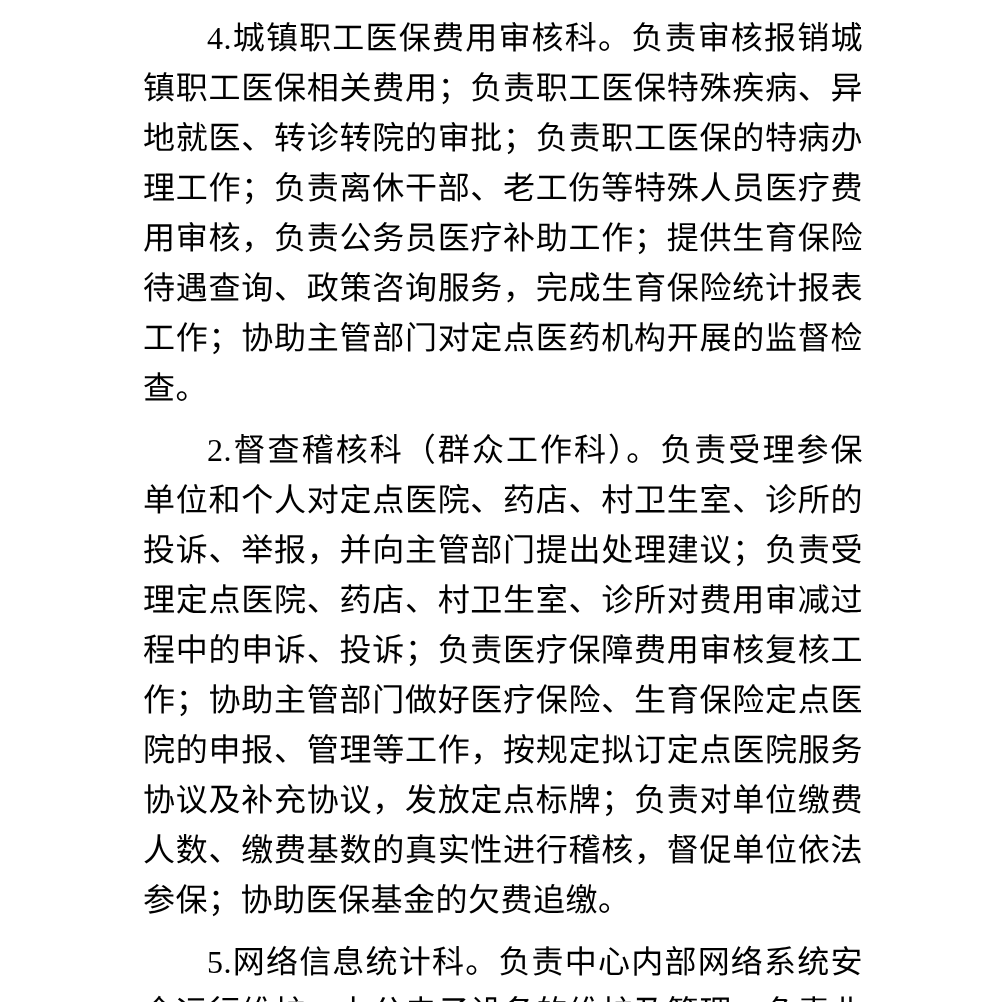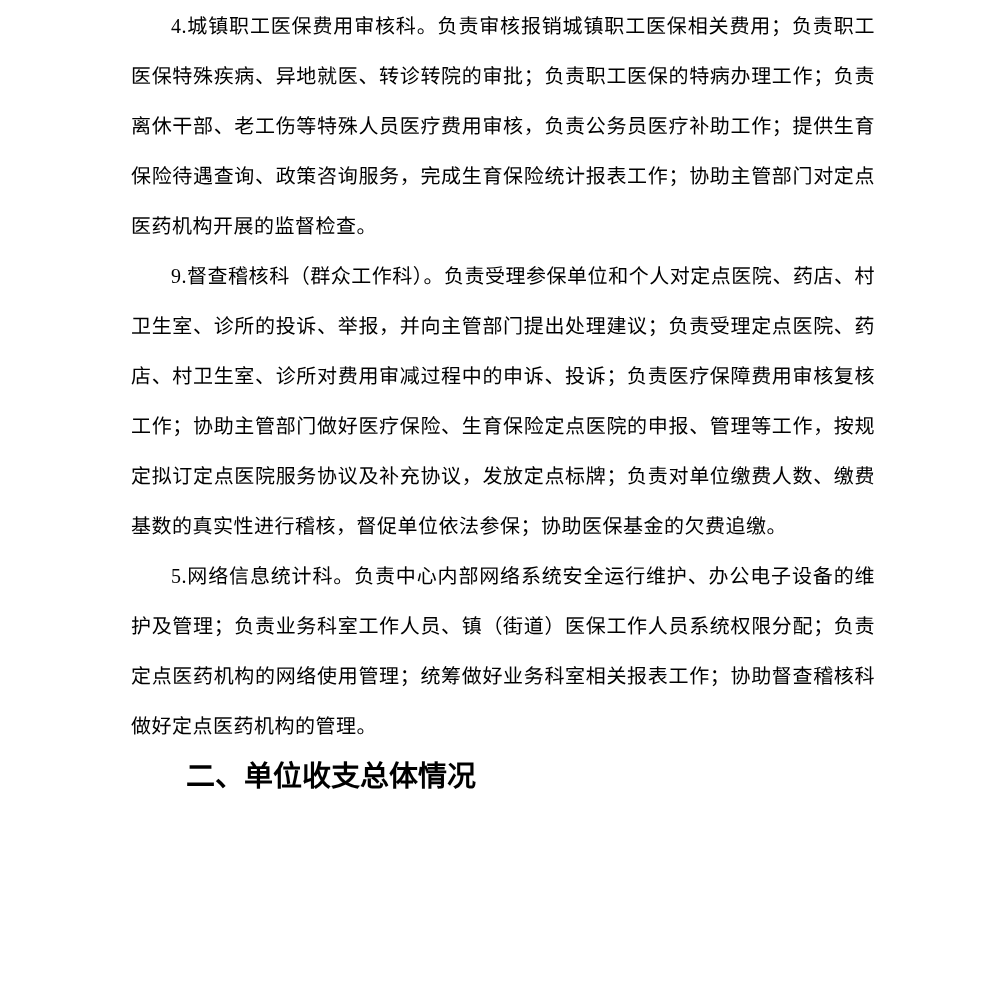--- a/index.html
+++ b/index.html
@@ -16,25 +16,25 @@
     box-sizing: border-box;
   }
   .content {
     position: absolute;
     top: 0;
     left: 131px;
     width: 744px;
     padding-top: 1px;
   }
   .body-para {
-    margin: 0;
+    margin: 12px;
     padding: 0;
     color: #000000;
     font-family: "Liberation Serif", "DejaVu Serif", serif;
-    font-size: 20px;
+    font-size: 32px;
     line-height: 50px;
     letter-spacing: 0.5px;
     text-align: justify;
     text-justify: inter-ideograph;
     text-align-last: left;
     text-indent: 2em;
   }
   .section-heading {
     margin: 0;
     padding: 0;
@@ -46,17 +46,17 @@
     text-indent: 1.9em;
     white-space: nowrap;
   }
 </style>
 </head>
 <body>
 
 <div class="page">
   <div class="content">
     <p class="body-para">4.城镇职工医保费用审核科。负责审核报销城镇职工医保相关费用；负责职工医保特殊疾病、异地就医、转诊转院的审批；负责职工医保的特病办理工作；负责离休干部、老工伤等特殊人员医疗费用审核，负责公务员医疗补助工作；提供生育保险待遇查询、政策咨询服务，完成生育保险统计报表工作；协助主管部门对定点医药机构开展的监督检查。</p>
-    <p class="body-para">9.督查稽核科（群众工作科）。负责受理参保单位和个人对定点医院、药店、村卫生室、诊所的投诉、举报，并向主管部门提出处理建议；负责受理定点医院、药店、村卫生室、诊所对费用审减过程中的申诉、投诉；负责医疗保障费用审核复核工作；协助主管部门做好医疗保险、生育保险定点医院的申报、管理等工作，按规定拟订定点医院服务协议及补充协议，发放定点标牌；负责对单位缴费人数、缴费基数的真实性进行稽核，督促单位依法参保；协助医保基金的欠费追缴。</p>
+    <p class="body-para">2.督查稽核科（群众工作科）。负责受理参保单位和个人对定点医院、药店、村卫生室、诊所的投诉、举报，并向主管部门提出处理建议；负责受理定点医院、药店、村卫生室、诊所对费用审减过程中的申诉、投诉；负责医疗保障费用审核复核工作；协助主管部门做好医疗保险、生育保险定点医院的申报、管理等工作，按规定拟订定点医院服务协议及补充协议，发放定点标牌；负责对单位缴费人数、缴费基数的真实性进行稽核，督促单位依法参保；协助医保基金的欠费追缴。</p>
     <p class="body-para">5.网络信息统计科。负责中心内部网络系统安全运行维护、办公电子设备的维护及管理；负责业务科室工作人员、镇（街道）医保工作人员系统权限分配；负责定点医药机构的网络使用管理；统筹做好业务科室相关报表工作；协助督查稽核科做好定点医药机构的管理。</p>
     <h2 class="section-heading">二、单位收支总体情况</h2>
   </div>
 </div>
 
 </body></html>

